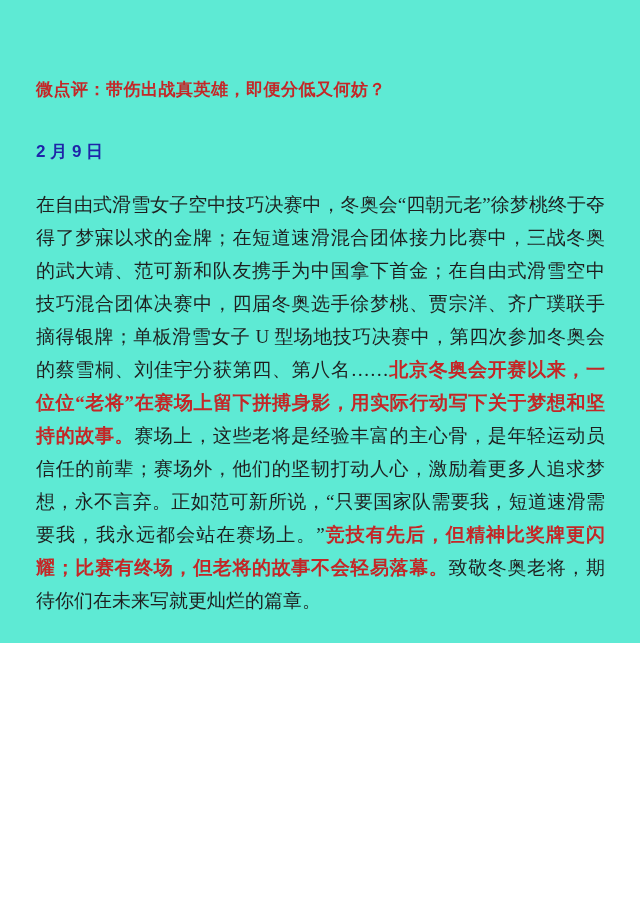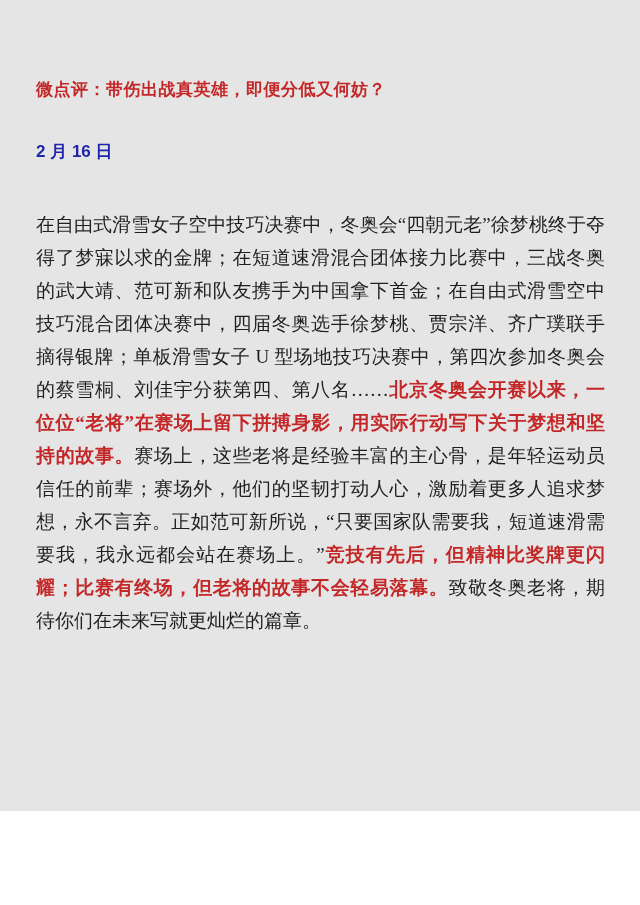--- a/index.html
+++ b/index.html
@@ -1,22 +1,22 @@
 <!DOCTYPE html>
 <html style="--red: #c42727; --blue: #1f25a8; --body: #1f1f1f;"><head>
 <meta charset="utf-8">
 <style>
   * { margin: 0; padding: 0; box-sizing: border-box; }
   html, body { background: #ffffff; }
   .page {
     position: relative;
     width: 640px;
-    height: 811px;
+    height: 643px;
     margin: 0 auto;
-    background: #e5e5e5;
+    background: #5eead4;
     overflow: hidden;
     padding: 0 35px 0 36px;
     font-family: "Liberation Serif", "DejaVu Serif", serif;
   }
   .micro-comment {
     color: var(--red, #c42727);
     font-weight: bold;
     font-size: 17px;
     line-height: 24px;
     letter-spacing: 0.5px;
@@ -26,36 +26,36 @@
   .date-heading {
     color: var(--blue, #1f25a8);
     font-weight: bold;
     font-size: 17px;
     line-height: 24px;
     font-family: "Liberation Sans", "DejaVu Sans", sans-serif;
   }
   .date-heading.first { margin-top: 38px; }
   .date-heading.second { margin-top: 44px; }
   .article-body {
-    margin-top: 44px;
+    margin-top: 24px;
     font-size: 19px;
     line-height: 33px;
     color: var(--body, #1f1f1f);
     text-align: justify;
     text-justify: inter-ideograph;
   }
   .article-body .seg { color: var(--body, #1f1f1f); font-weight: normal; }
   .article-body .seg.highlight { color: var(--red, #c42727); font-weight: bold; }
 </style>
 </head>
 <body>
 
 <div class="page">
 
   <div class="micro-comment first">微点评：带伤出战真英雄，即便分低又何妨？</div>
 
-  <div class="date-heading first">2 月 16 日</div>
+  <div class="date-heading first">2 月 9 日</div>
 
   <p class="article-body" id="article-paragraph"><span class="seg">在自由式滑雪女子空中技巧决赛中，冬奥会“四朝元老”徐梦桃终于夺得了梦寐以求的金牌；在短道速滑混合团体接力比赛中，三战冬奥的武大靖、范可新和队友携手为中国拿下首金；在自由式滑雪空中技巧混合团体决赛中，四届冬奥选手徐梦桃、贾宗洋、齐广璞联手摘得银牌；单板滑雪女子 U 型场地技巧决赛中，第四次参加冬奥会的蔡雪桐、刘佳宇分获第四、第八名……</span><span class="seg highlight">北京冬奥会开赛以来，一位位“老将”在赛场上留下拼搏身影，用实际行动写下关于梦想和坚持的故事。</span><span class="seg">赛场上，这些老将是经验丰富的主心骨，是年轻运动员信任的前辈；赛场外，他们的坚韧打动人心，激励着更多人追求梦想，永不言弃。正如范可新所说，“只要国家队需要我，短道速滑需要我，我永远都会站在赛场上。”</span><span class="seg highlight">竞技有先后，但精神比奖牌更闪耀；比赛有终场，但老将的故事不会轻易落幕。</span><span class="seg">致敬冬奥老将，期待你们在未来写就更灿烂的篇章。</span></p>
 
 
 
 </div>
 
 </body></html>

